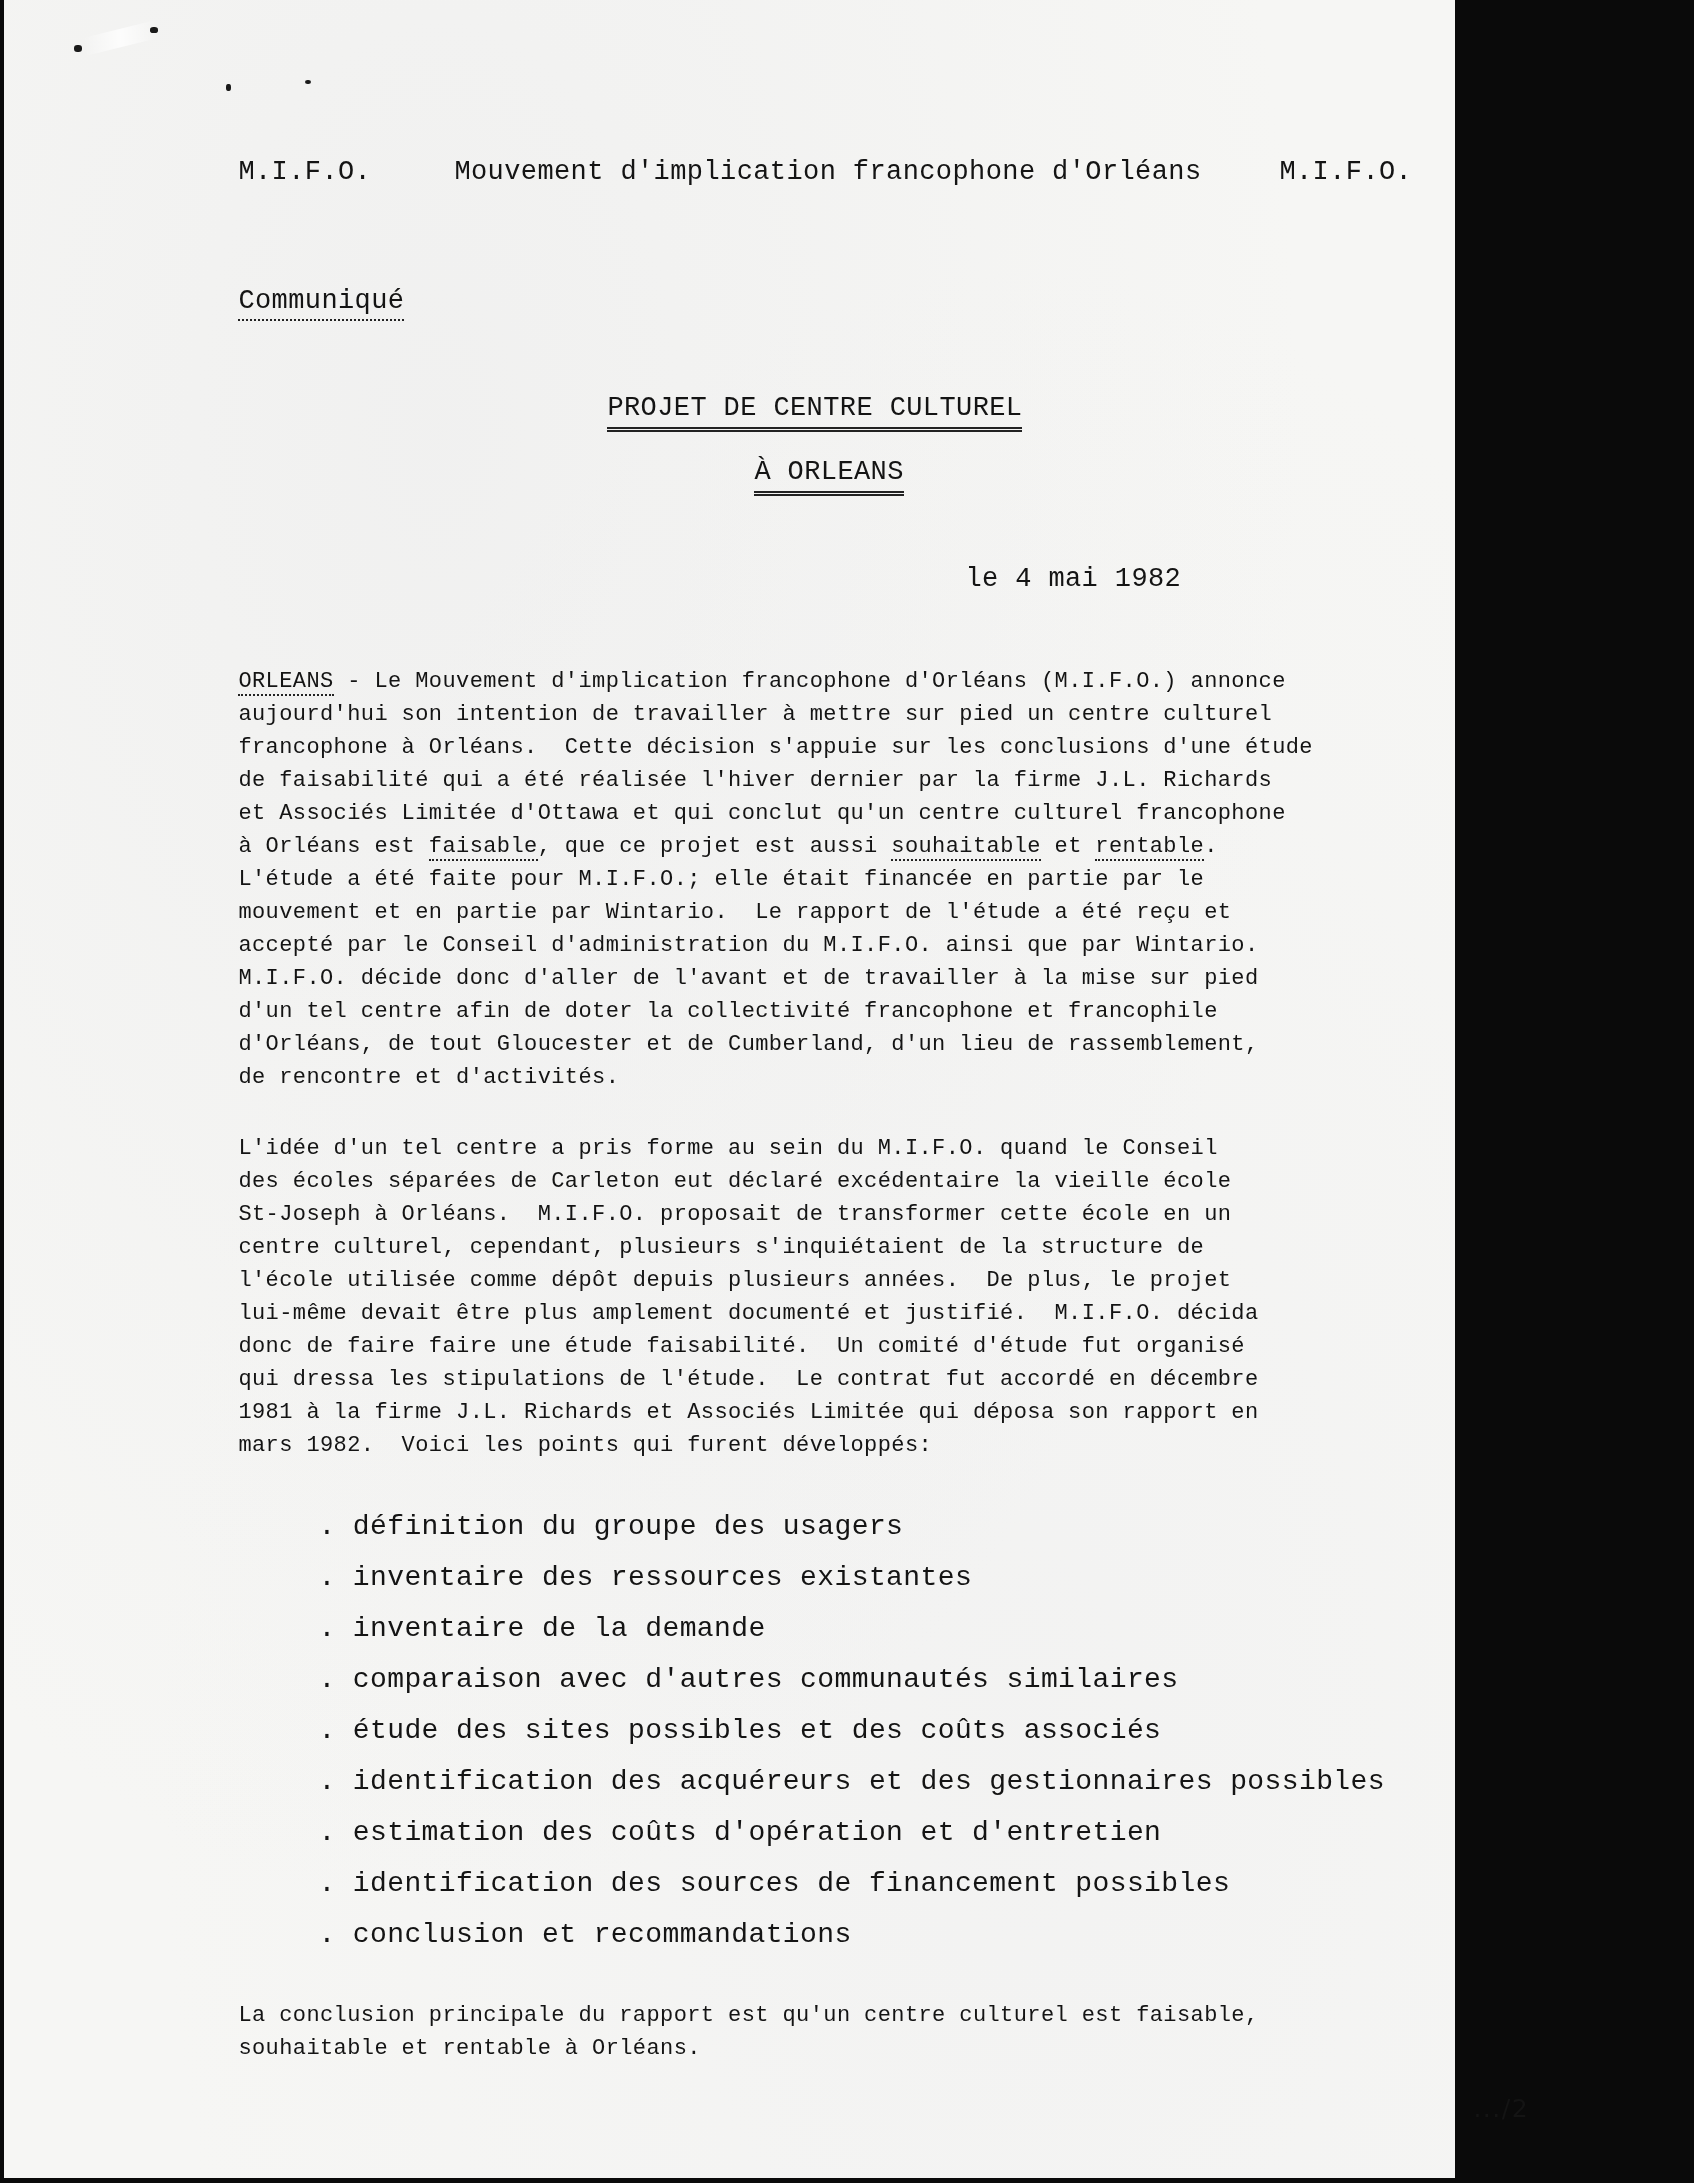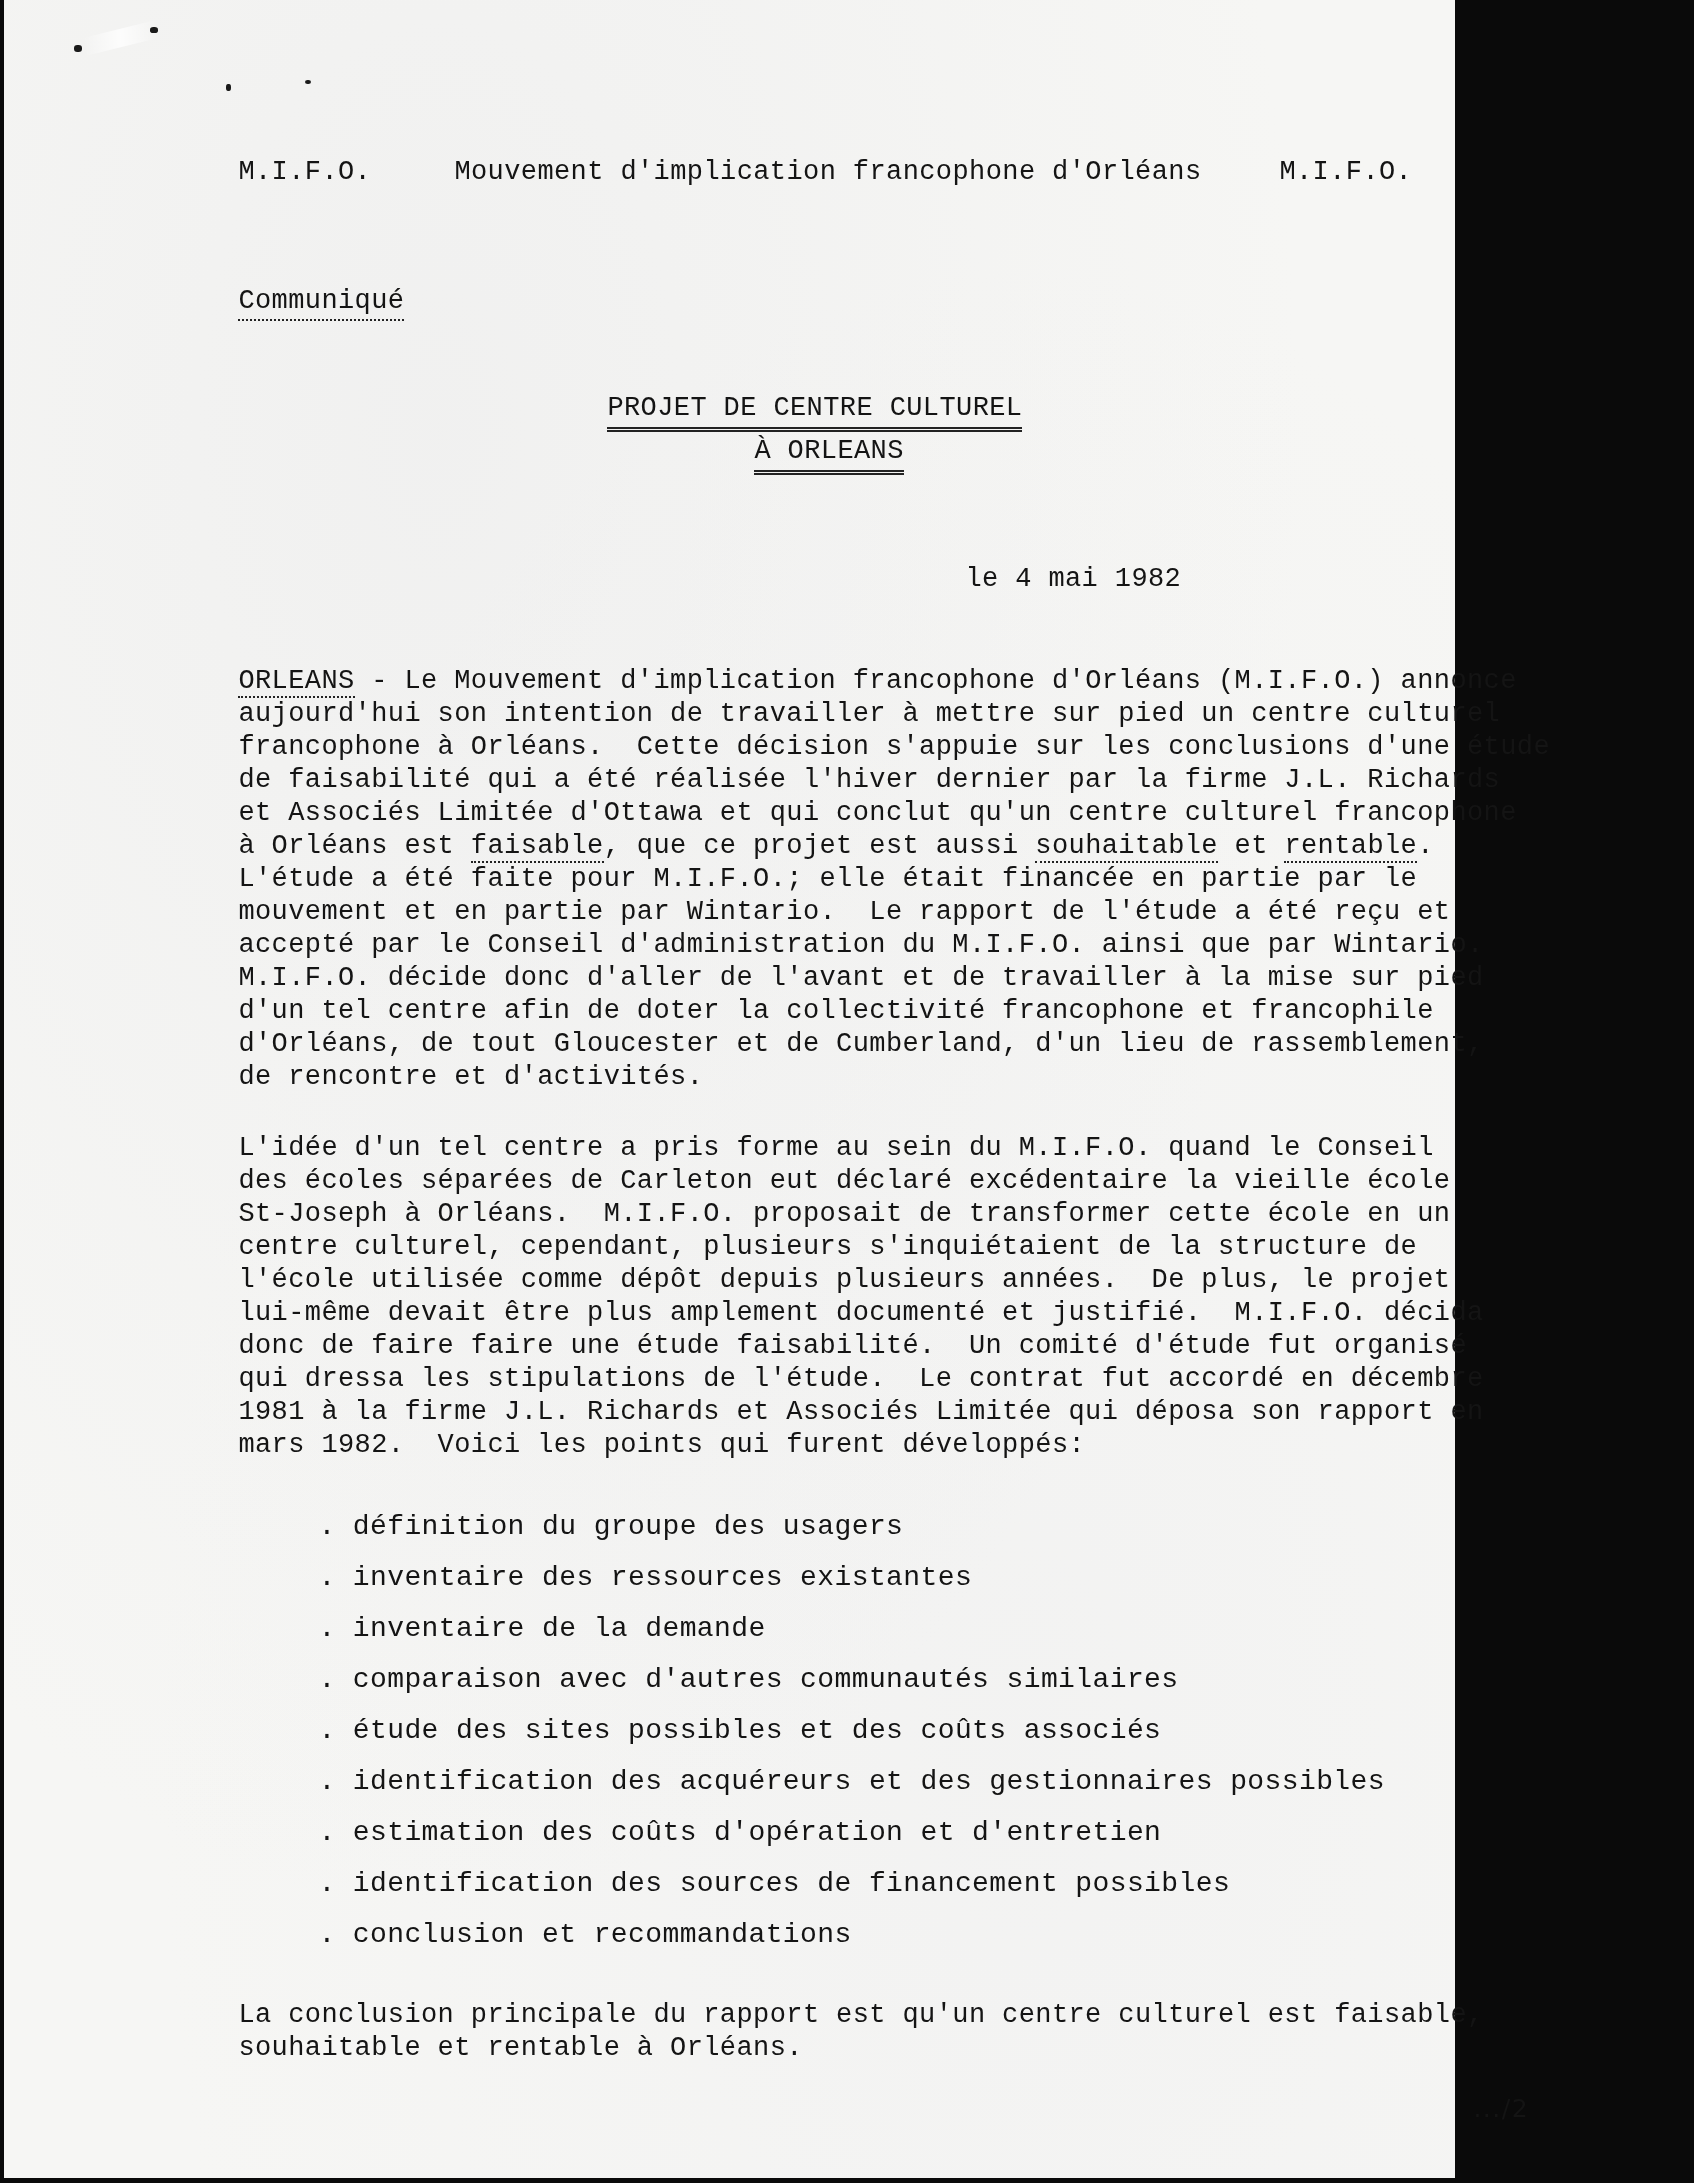--- a/index.html
+++ b/index.html
@@ -60,29 +60,29 @@
       left: 234px; top: 285px;
       border-bottom: 2.2px dotted #222;
       padding-bottom: 0.7px;
     }
 
     .title {
       border-bottom: 5.1px double #222;
       padding-bottom: 1.5px;
     }
     .title-1 { left: 603px;  top: 392px; font-family: Liberation Mono, monospace; }
-    .title-2 { left: 750px; top: 435px; }
+    .title-2 { left: 750px; top: 456px; }
 
     .date { left: 961px; top: 563px; }
 
     .para { position: absolute; left: 234px; }
     .para .row {
       display: block;
       white-space: pre;
-      font-size: 27px;
+      font-size: 22px;
       line-height: 33px;
       letter-spacing: 0.4px;
       height: 33px;
     }
     .u { border-bottom: 2.2px dotted #222; }
 
     .p1 { top: 665px; }
     .p2 { top: 1132px; }
 
     .bullets { position: absolute; left: 314px; top: 1501px; }

